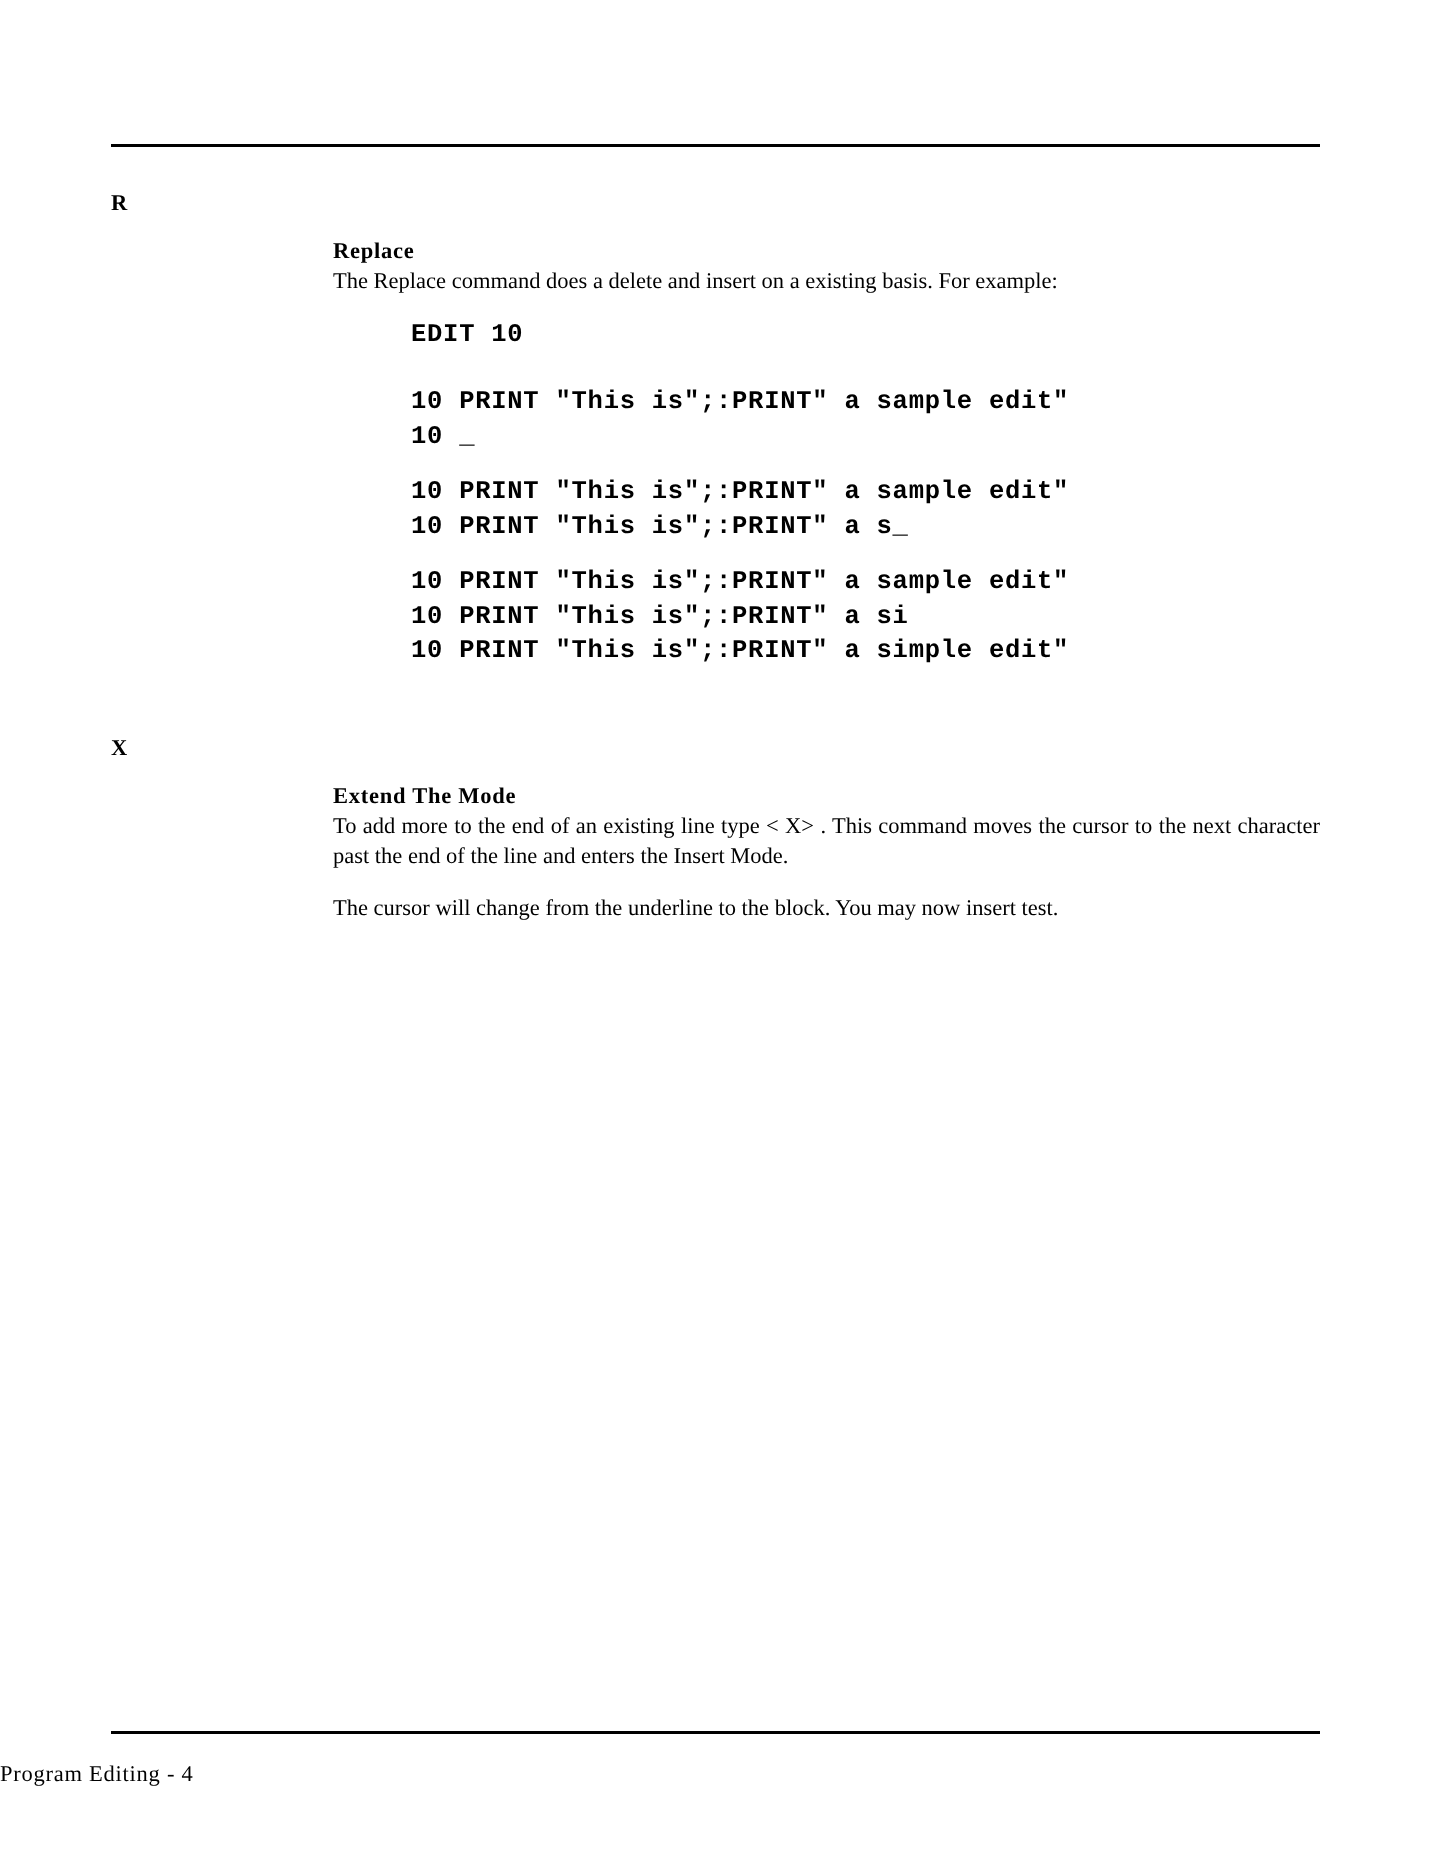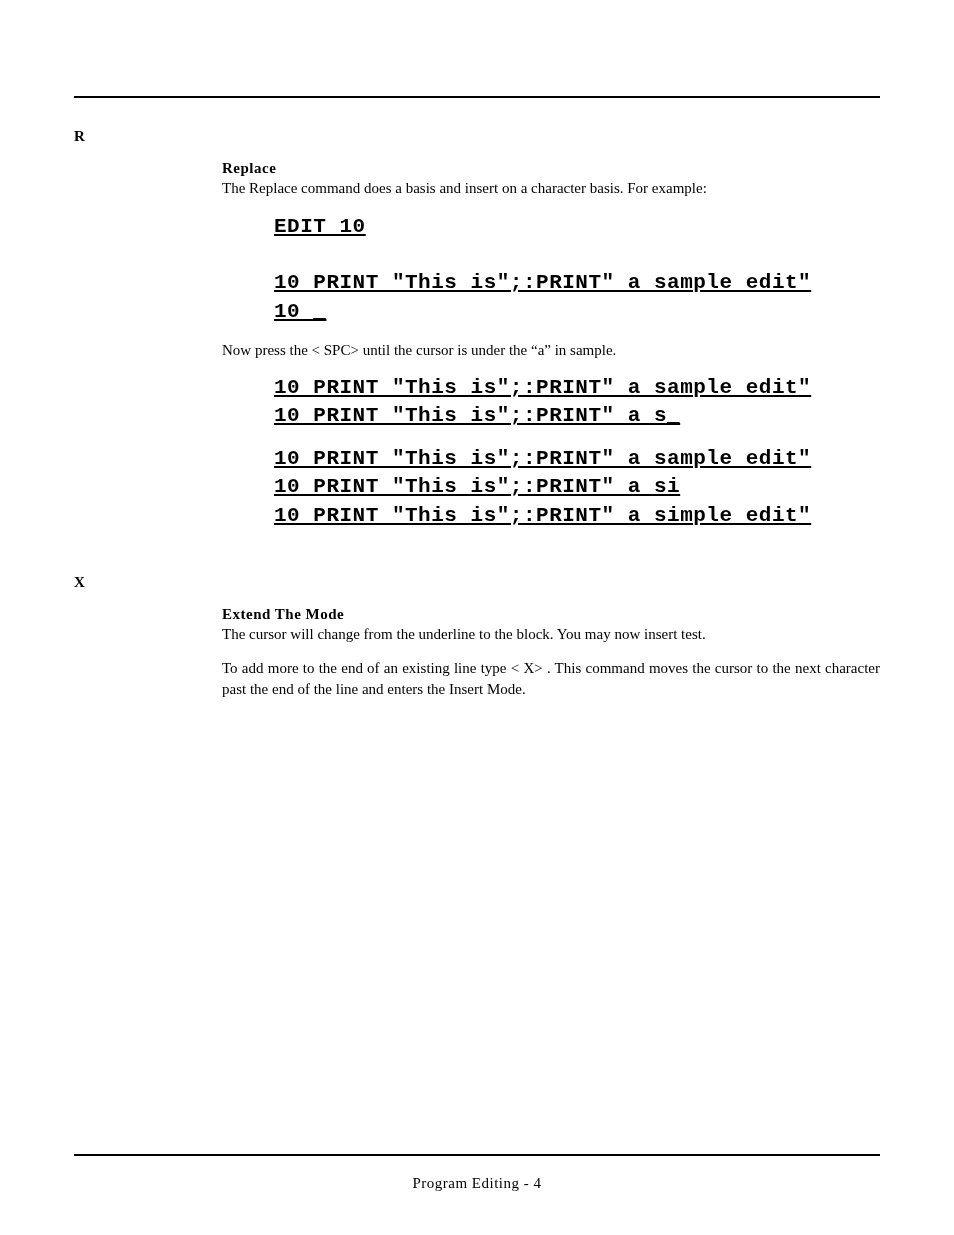--- a/index.html
+++ b/index.html
@@ -29,21 +29,21 @@
     right: 74px;
     bottom: 72px;
     border: none;
     border-top: 2px solid #000;
   }
   .footer {
     position: absolute;
     left: 0;
     right: 0;
     bottom: 42px;
-    text-align: center;
+    text-align: left;
     font-size: 15px;
     letter-spacing: 0.5px;
   }
   .section {
     display: flex;
     align-items: flex-start;
     margin-bottom: 28px;
   }
   .key-col {
     width: 148px;
@@ -61,54 +61,52 @@
   }
   .para {
     text-align: justify;
     margin: 0 0 14px 0;
   }
   .code {
     font-family: "Courier New", Courier, monospace;
     font-weight: bold;
     white-space: pre;
     margin: 12px 0 14px 52px;
-    font-size: 21px;
+    font-size: 17px;
     letter-spacing: 0.5px;
-    text-decoration: underline;
   }
 </style>
 </head>
 <body>
 
 <div class="page">
   <hr class="top-rule">
 
   <div id="content">
       <div class="section">
         <div class="key-col">R</div>
         <div class="body-col">
           <div class="title">Replace</div>
-          <div class="para">The Replace command does a basis and insert on a character basis.  For example:</div>
+          <div class="para">The Replace command does a delete and insert on a existing basis.  For example:</div>
           <div class="code">EDIT 10
 
 10 PRINT "This is";:PRINT" a sample edit"
 10 _</div>
-          <div class="para">Now press the &lt; SPC&gt;  until the cursor is under the “a” in sample.</div>
           <div class="code">10 PRINT "This is";:PRINT" a sample edit"
 10 PRINT "This is";:PRINT" a s_</div>
           <div class="code">10 PRINT "This is";:PRINT" a sample edit"
 10 PRINT "This is";:PRINT" a si
 10 PRINT "This is";:PRINT" a simple edit"</div>
         </div>
       </div>
       <div class="section">
         <div class="key-col">X</div>
         <div class="body-col">
           <div class="title">Extend The Mode</div>
+          <div class="para">To add more to the end of an existing line type &lt; X&gt; .  This command moves the cursor to the next character past the end of the line and enters the Insert Mode.</div>
           <div class="para">The cursor will change from the underline to the block.  You may now insert test.</div>
-          <div class="para">To add more to the end of an existing line type &lt; X&gt; .  This command moves the cursor to the next character past the end of the line and enters the Insert Mode.</div>
         </div>
       </div>
     </div>
 
   <hr class="bottom-rule">
   <div class="footer">Program Editing - 4</div>
 </div>
 
 </body></html>

